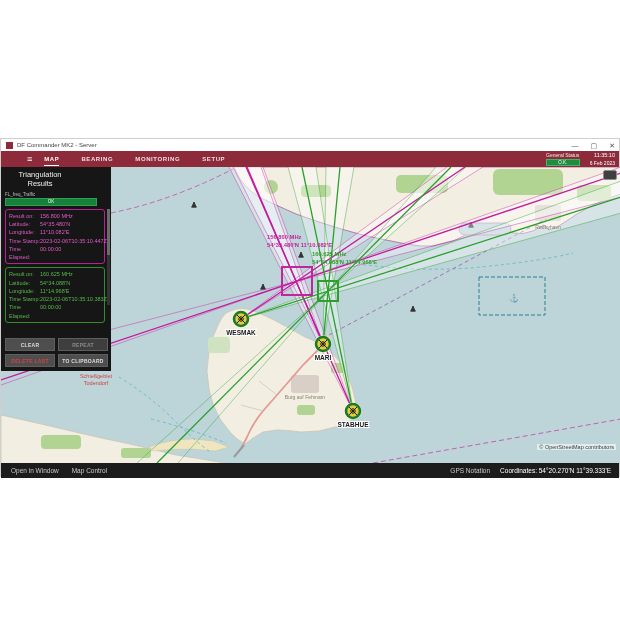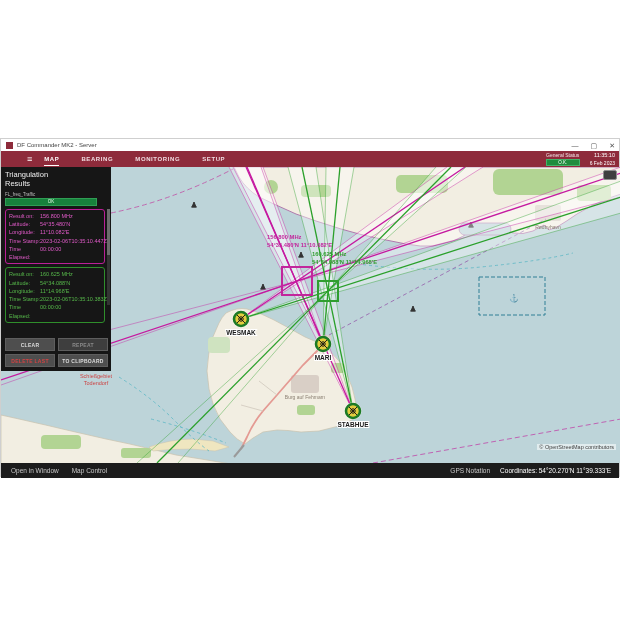--- a/index.html
+++ b/index.html
@@ -26,21 +26,21 @@
   .clock-time{font-size:5.5px;}
   .clock-date{font-size:5px;margin-top:1.5px;}
   
   .map-area{position:relative;width:620px;height:296px;background:#bdd4d9;overflow:hidden;}
   .map-area svg{position:absolute;left:0;top:0;}
   svg text{font-family:"Liberation Sans",sans-serif;}
   .attribution{position:absolute;right:5px;bottom:13px;font-size:5.5px;color:#3d3d3d;background:rgba(255,255,255,.55);padding:0 2px;}
   .map-overlay-button{position:absolute;right:4px;top:3px;width:14px;height:10px;background:#3f3f3f;border:1px solid #8d8d8d;border-radius:2px;}
   
   .panel{position:absolute;left:0;top:0;width:110px;height:204px;background:#161616;color:#eee;display:flex;flex-direction:column;padding:3px 3px 4px 4px;}
-  .panel-title{font-size:7.5px;line-height:1.25;width:70px;}
+  .panel-title{font-size:7.5px;line-height:1.25;width:70px;text-align:center;}
   .panel-status-label{font-size:4.5px;color:#bdbdbd;margin-top:3px;}
   .panel-ok{margin-top:1px;width:92px;height:8px;background:#17813c;border:1px solid #2f9e54;color:#e8ffe8;font-size:4.5px;display:flex;align-items:center;justify-content:center;}
   .result-box{margin-top:3px;width:100px;border-radius:3px;padding:2px 3px;font-size:5.5px;line-height:1.5;}
   .result-box.magenta{border:1px solid #bb1f97;color:#e05ac8;}
   .result-box.green{border:1px solid #2f8f2b;color:#56b84a;}
   .rrow{display:flex;}
   .rlabel{width:31px;flex:0 0 auto;}
   .rvalue{white-space:nowrap;}
   .panel-spacer{flex:1;}
   .panel-buttons{display:grid;grid-template-columns:50px 50px;grid-auto-rows:13px;gap:3px;}

